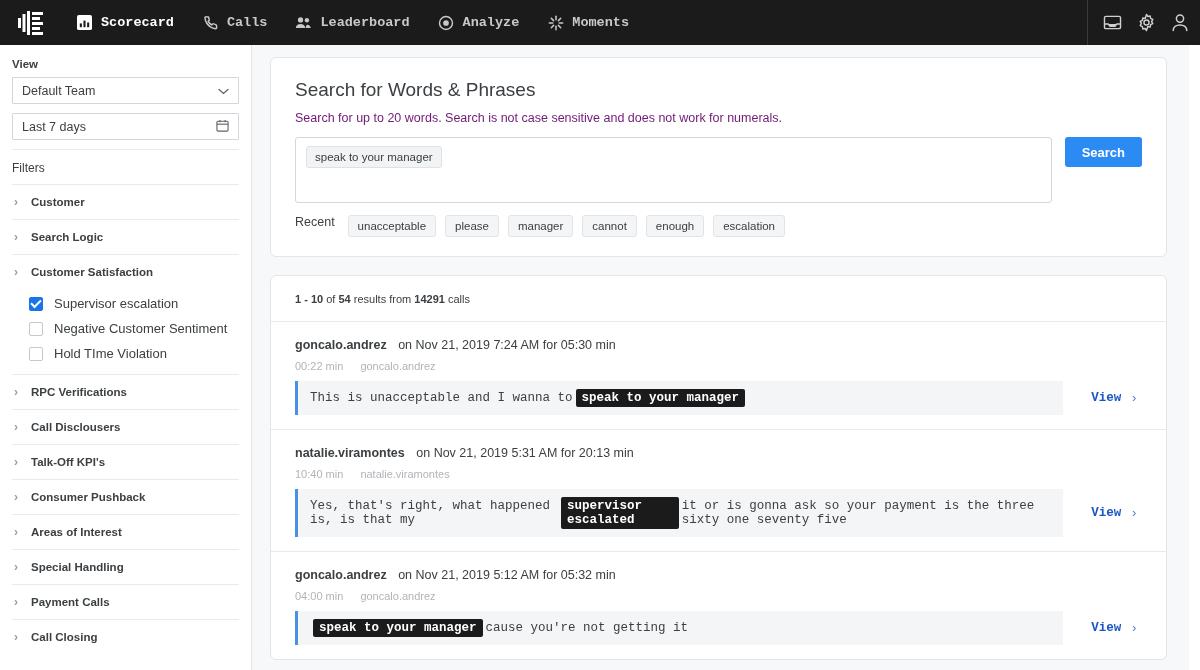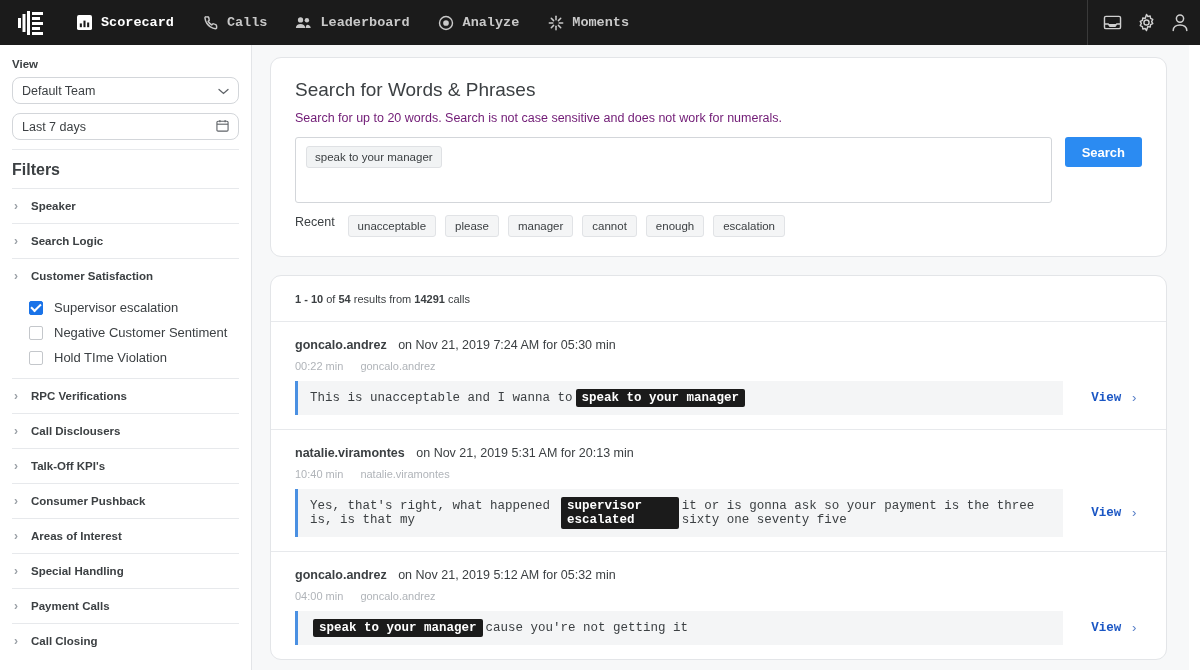--- a/index.html
+++ b/index.html
@@ -48,28 +48,28 @@
     background: #ffffff;
     border-right: 1px solid #e3e5e8;
     overflow: hidden;
     padding: 0 12px;
   }
   .side-label {
     font-size: 11.5px; font-weight: bold; color: #3c4043;
     padding: 13px 0 7px 0;
   }
   .select-box, .date-box {
-    height: 27px; border: 1px solid #d3d6da; border-radius: 8px;
+    height: 27px; border: 1px solid #d3d6da; border-radius: 1px;
     display: flex; align-items: center; justify-content: space-between;
     padding: 0 9px; font-size: 12.5px; color: #3c4043;
     background: #fff; margin-bottom: 9px; cursor: pointer;
   }
   .divider { height: 1px; background: #e7e9ec; margin: 5px 0 0 0; }
   .filters-label {
-    font-size: 16px; font-weight: bold; color: #3c4043;
+    font-size: 12px; font-weight: normal; color: #3c4043;
     padding: 11px 0 9px 0;
   }
   .filter-group {
     display: flex; align-items: center; gap: 10px;
     padding: 11px 0 11px 2px;
     font-size: 11.5px; font-weight: bold; color: #3c4043;
     border-top: 1px solid #e7e9ec; cursor: pointer;
   }
   .chev { color: #9aa0a6; font-size: 12px; line-height: 1; display: inline-block; width: 7px; }
   .check-list { padding: 2px 0 8px 0; }
@@ -89,21 +89,21 @@
     transform: rotate(45deg) translate(-1px, -1px);
   }
   .check-label { font-size: 13px; color: #3c4043; }
 
   
   .main {
     flex: 1 1 auto; height: 625px; background: #f7f8f9;
     padding: 12px 22px 0 18px; overflow: hidden;
   }
   .card {
-    background: #fff; border: 1px solid #e3e5e8; border-radius: 11px;
+    background: #fff; border: 1px solid #e3e5e8; border-radius: 6px;
   }
   .search-card { padding: 21px 24px 19px 24px; margin-bottom: 18px; }
   .search-title { font-size: 19px; color: #3c4043; font-weight: normal; }
   .search-sub { font-size: 12.5px; color: #701a75; margin-top: 10px; }
   .search-row { display: flex; align-items: flex-start; gap: 13px; margin-top: 12px; }
   .search-input {
     flex: 1 1 auto; min-height: 66px;
     border: 1px solid #d3d6da; border-radius: 3px;
     background: #fff; padding: 8px 10px; cursor: text;
   }
@@ -286,21 +286,21 @@
         </svg>
       </span>
     </div>
 
     <div class="divider"></div>
 
     <div class="filters-label">Filters</div>
 
     <div class="filter-group">
       <span class="chev">›</span>
-      <span>Speaker</span>
+      <span>Customer</span>
     </div>
 
     <div class="filter-group">
       <span class="chev">›</span>
       <span>Search Logic</span>
     </div>
 
     <div class="filter-group">
       <span class="chev">›</span>
       <span>Customer Satisfaction</span>

